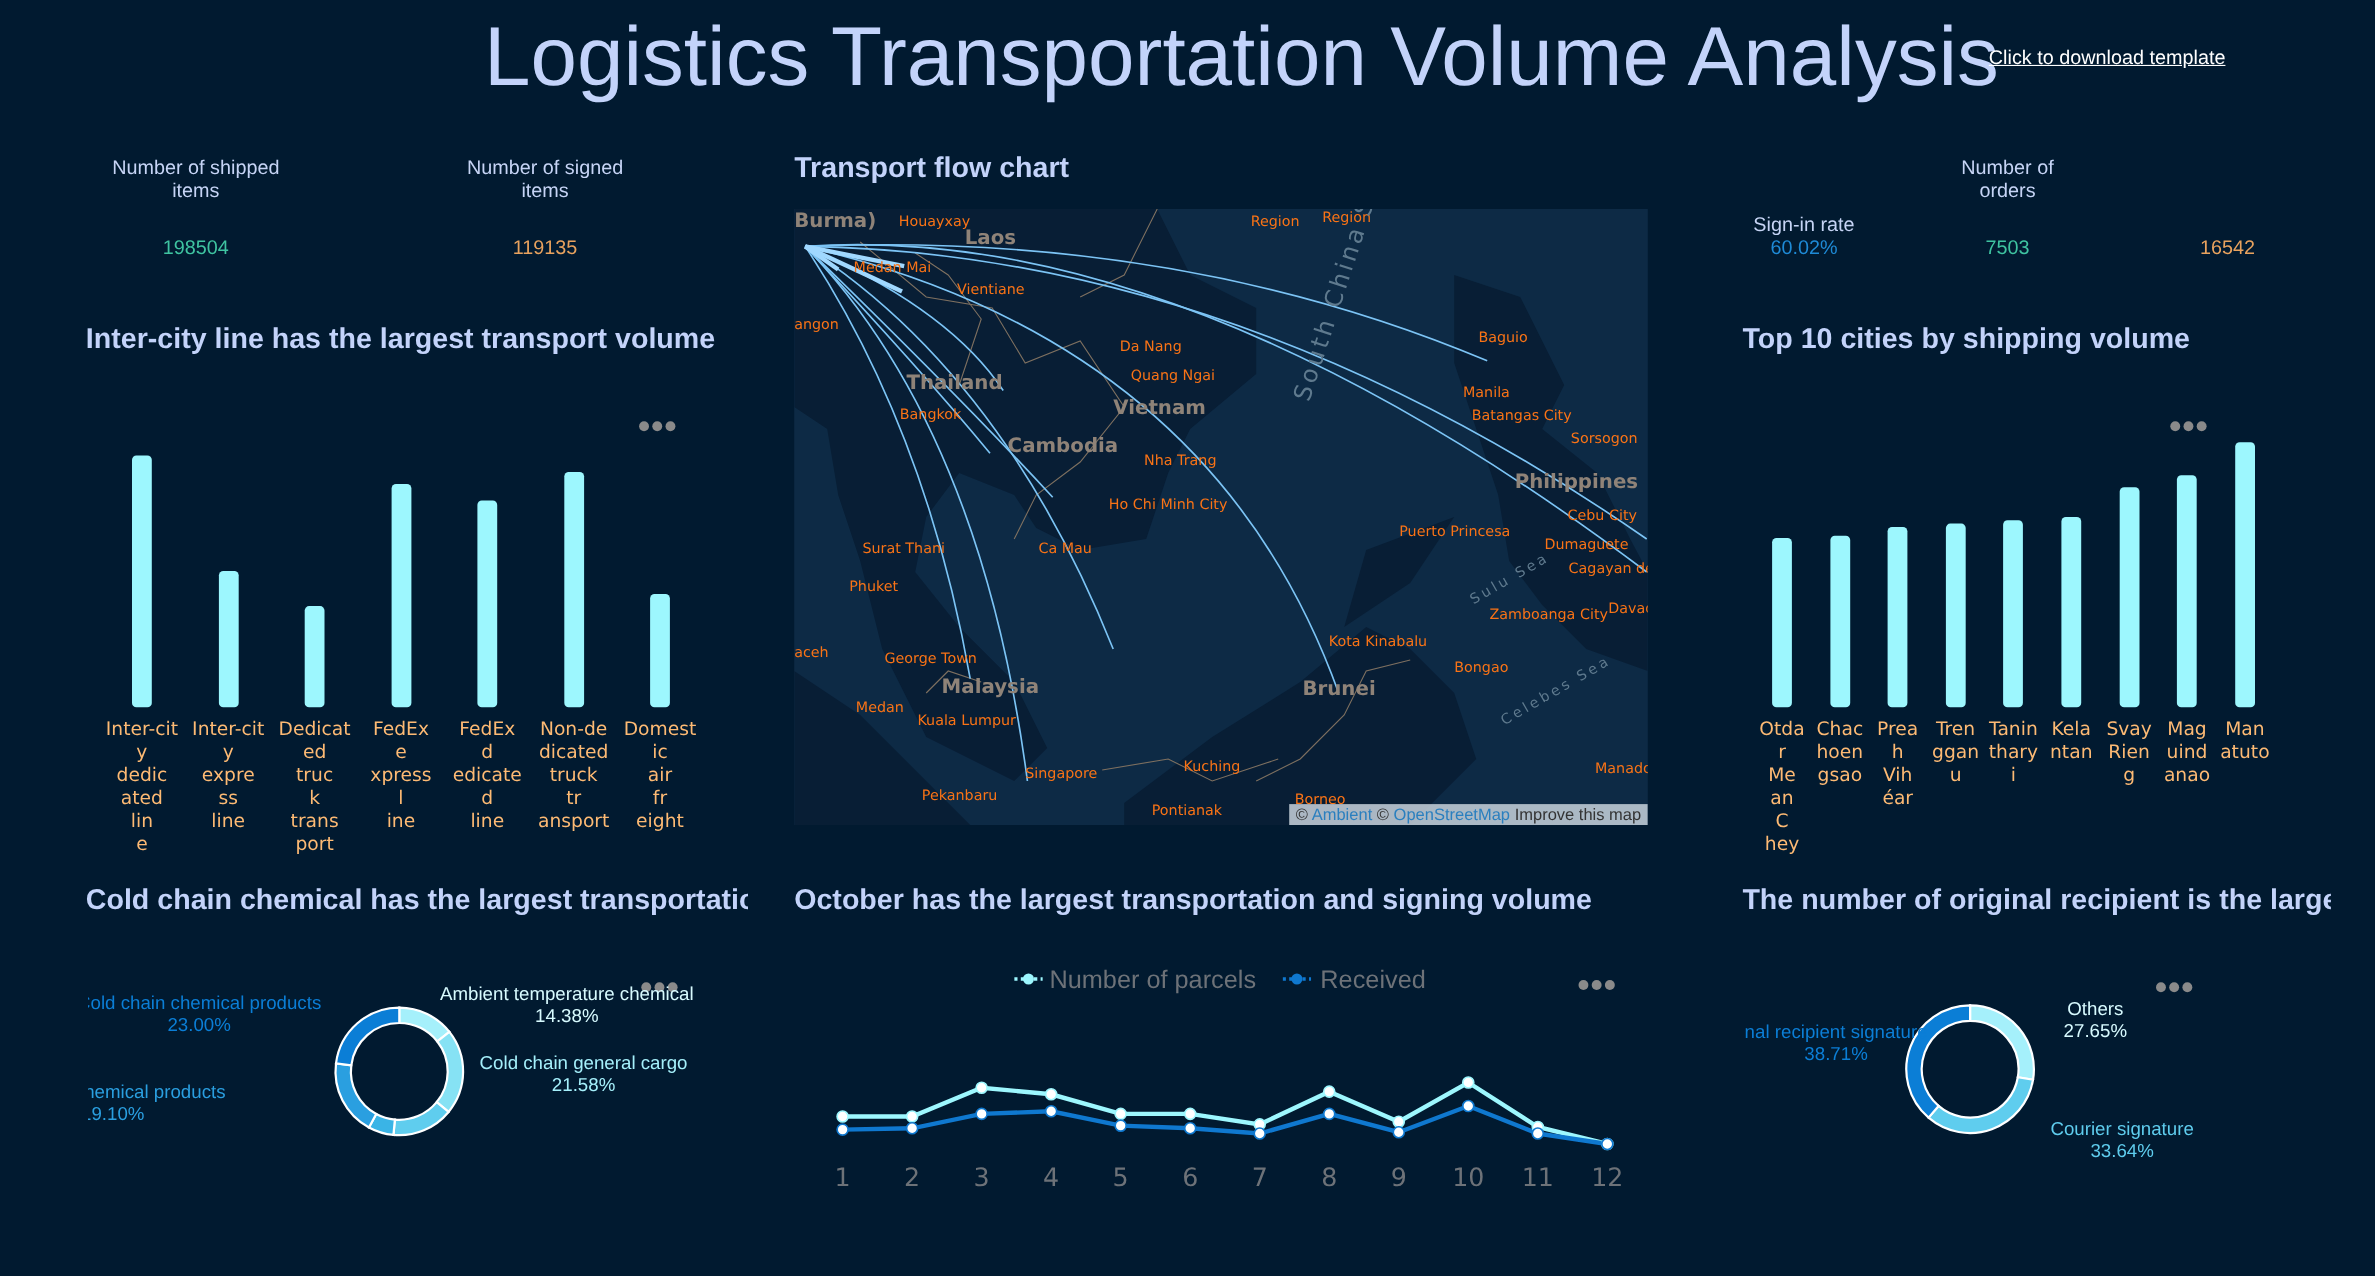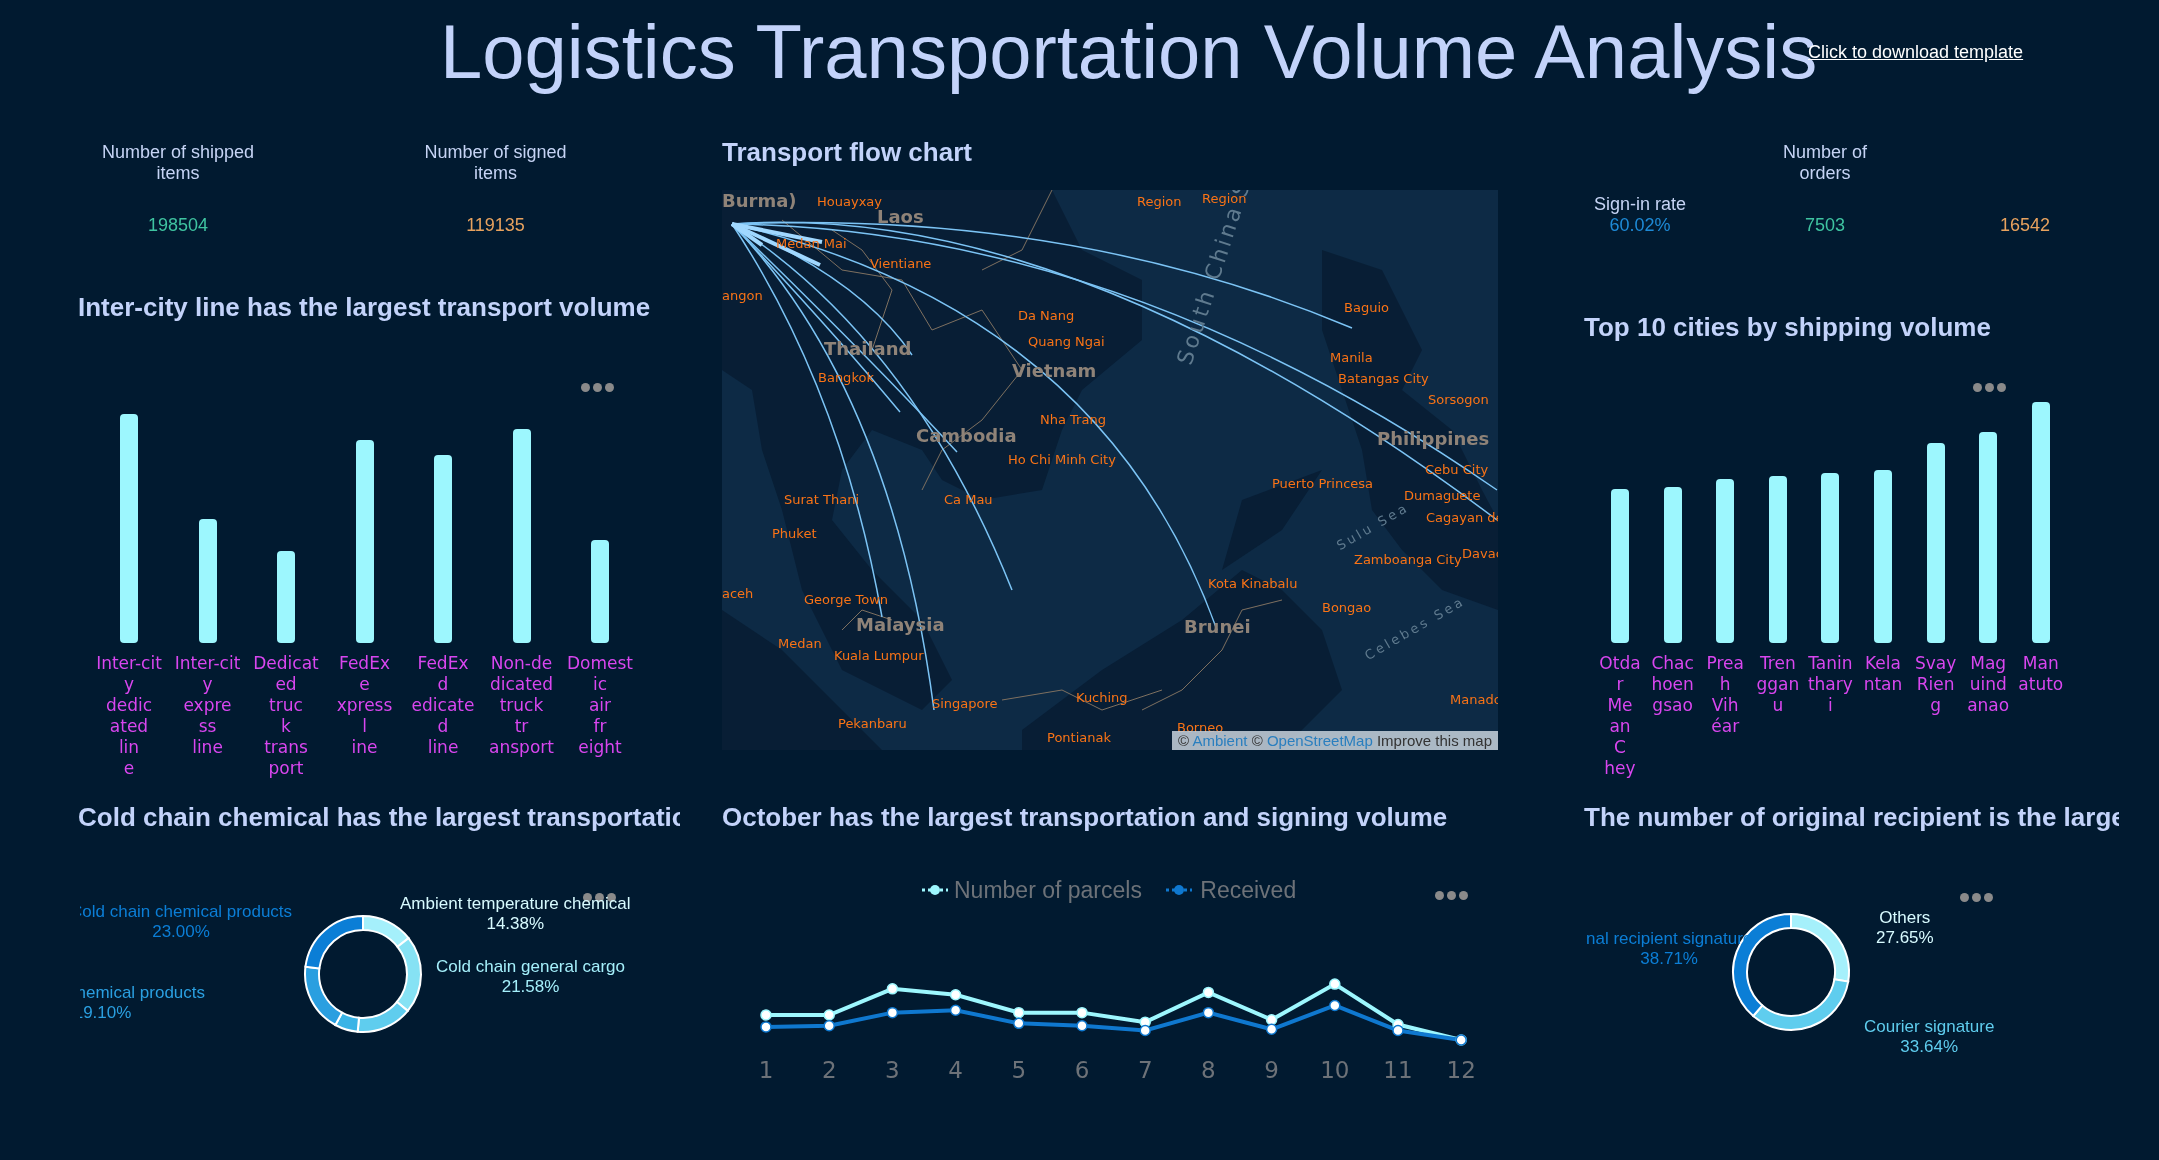--- a/index.html
+++ b/index.html
@@ -9,21 +9,21 @@
   .page-title { left: 0; top: 0; width: 2159px; text-align: center; font-size: 76px; color: #c3d3fa; top: 4px; padding-right: 0; }
   .page-title span { position: absolute; left: 440px; top: 4px; white-space: nowrap; }
   .download-link { left: 1808px; top: 42px; font-size: 18px; color: #ffffff; text-decoration: underline; cursor: pointer; }
   .kpi { text-align: center; }
   .kpi .lbl { font-size: 18px; color: #c6d4f5; line-height: 21px; position: absolute; left: 0; right: 0; }
   .kpi .val { font-size: 18px; position: absolute; left: 0; right: 0; top: 215px; }
   .section-title { font-size: 26px; font-weight: bold; color: #c3d3fa; white-space: nowrap; overflow: hidden; }
   .more-icon { font-size: 0; }
   .more-icon i { display: inline-block; width: 9px; height: 9px; border-radius: 50%; background: #8a8a8a; margin-right: 3px; }
   .bar { position: absolute; background: #9df7fe; border-radius: 4px; width: 18px; }
-  .xlab { position: absolute; font-family: "DejaVu Sans", sans-serif; font-size: 17px; line-height: 21px; color: #d946ef; text-align: center; width: 74px; word-break: break-all; }
+  .xlab { position: absolute; font-family: "DejaVu Sans", sans-serif; font-size: 17px; line-height: 21px; color: #fdba74; text-align: center; width: 74px; word-break: break-all; }
   .map { left: 722px; top: 190px; width: 776px; height: 560px; background: #0d2a45; overflow: hidden; }
   .map-label { position: absolute; font-family: "DejaVu Sans", sans-serif; color: #f97316; font-size: 13px; white-space: nowrap; }
   .map-label.big { font-size: 18px; font-weight: bold; color: #8f8378; }
   .map-attrib { position: absolute; right: 0; bottom: 0; background: rgba(200,210,220,0.85); color: #333; font-size: 15px; padding: 1px 6px; white-space: nowrap; }
   .map-attrib a { color: #2a7fbf; text-decoration: none; }
   .legend { font-size: 23px; color: #6d7278; }
   .pie-label { position: absolute; font-size: 17px; line-height: 20px; text-align: center; white-space: nowrap; }
 </style>
 </head>
 <body>
@@ -119,21 +119,21 @@
       <div class="map-label" style="left: 0px; top: 98px;">angon</div>
       <div class="map-label" style="left: 296px; top: 118px;">Da Nang</div>
       <div class="map-label" style="left: 306px; top: 144px;">Quang Ngai</div>
       <div class="map-label" style="left: 622px; top: 110px;">Baguio</div>
       <div class="map-label big" style="left: 102px; top: 148px;">Thailand</div>
       <div class="map-label big" style="left: 290px; top: 170px;">Vietnam</div>
       <div class="map-label" style="left: 608px; top: 160px;">Manila</div>
       <div class="map-label" style="left: 96px; top: 180px;">Bangkok</div>
       <div class="map-label" style="left: 616px; top: 181px;">Batangas City</div>
       <div class="map-label" style="left: 706px; top: 202px;">Sorsogon</div>
-      <div class="map-label big" style="left: 194px; top: 235px;">Cambodia</div>
+      <div class="map-label big" style="left: 194px; top: 205px;">Cambodia</div>
       <div class="map-label" style="left: 318px; top: 222px;">Nha Trang</div>
       <div class="map-label big" style="left: 655px; top: 238px;">Philippines</div>
       <div class="map-label" style="left: 286px; top: 262px;">Ho Chi Minh City</div>
       <div class="map-label" style="left: 703px; top: 272px;">Cebu City</div>
       <div class="map-label" style="left: 550px; top: 286px;">Puerto Princesa</div>
       <div class="map-label" style="left: 62px; top: 302px;">Surat Thani</div>
       <div class="map-label" style="left: 222px; top: 302px;">Ca Mau</div>
       <div class="map-label" style="left: 682px; top: 298px;">Dumaguete</div>
       <div class="map-label" style="left: 704px; top: 320px;">Cagayan de O</div>
       <div class="map-label" style="left: 50px; top: 336px;">Phuket</div>
@@ -159,21 +159,21 @@
     </div>
   <div class="map-attrib">
     <span>©</span>
     <a>Ambient</a>
     <span>©</span>
     <a>OpenStreetMap</a>
     <span>Improve this map</span>
   </div>
 </div>
 
-<div class="abs section-title" style="left:1584px;top:292px;width:500px;margin-top:20px;">Top 10 cities by shipping volume</div>
+<div class="abs section-title" style="left:1584px;top:292px;width:500px;">Top 10 cities by shipping volume</div>
 <div class="abs more-icon" style="left:1973px;top:383px;"><i></i><i></i><i></i></div>
 <div class="abs" id="bars-right" style="left:1598px;top:380px;width:500px;height:370px;">
     <div class="bar" style="left: 13px; top: 109px; height: 154px; background: rgb(157, 247, 254);"></div>
     <div class="xlab" style="left: -4.3px; width: 52.6px; top: 273px;">Otda<br>r<br>Me<br>an<br>C<br>hey</div>
     <div class="bar" style="left: 65.6px; top: 107px; height: 156px; background: rgb(157, 247, 254);"></div>
     <div class="xlab" style="left: 48.3px; width: 52.6px; top: 273px;">Chac<br>hoen<br>gsao</div>
     <div class="bar" style="left: 118.2px; top: 99px; height: 164px; background: rgb(157, 247, 254);"></div>
     <div class="xlab" style="left: 100.9px; width: 52.6px; top: 273px;">Prea<br>h<br>Vih<br>éar</div>
     <div class="bar" style="left: 170.8px; top: 96px; height: 167px; background: rgb(157, 247, 254);"></div>
     <div class="xlab" style="left: 153.5px; width: 52.6px; top: 273px;">Tren<br>ggan<br>u</div>

